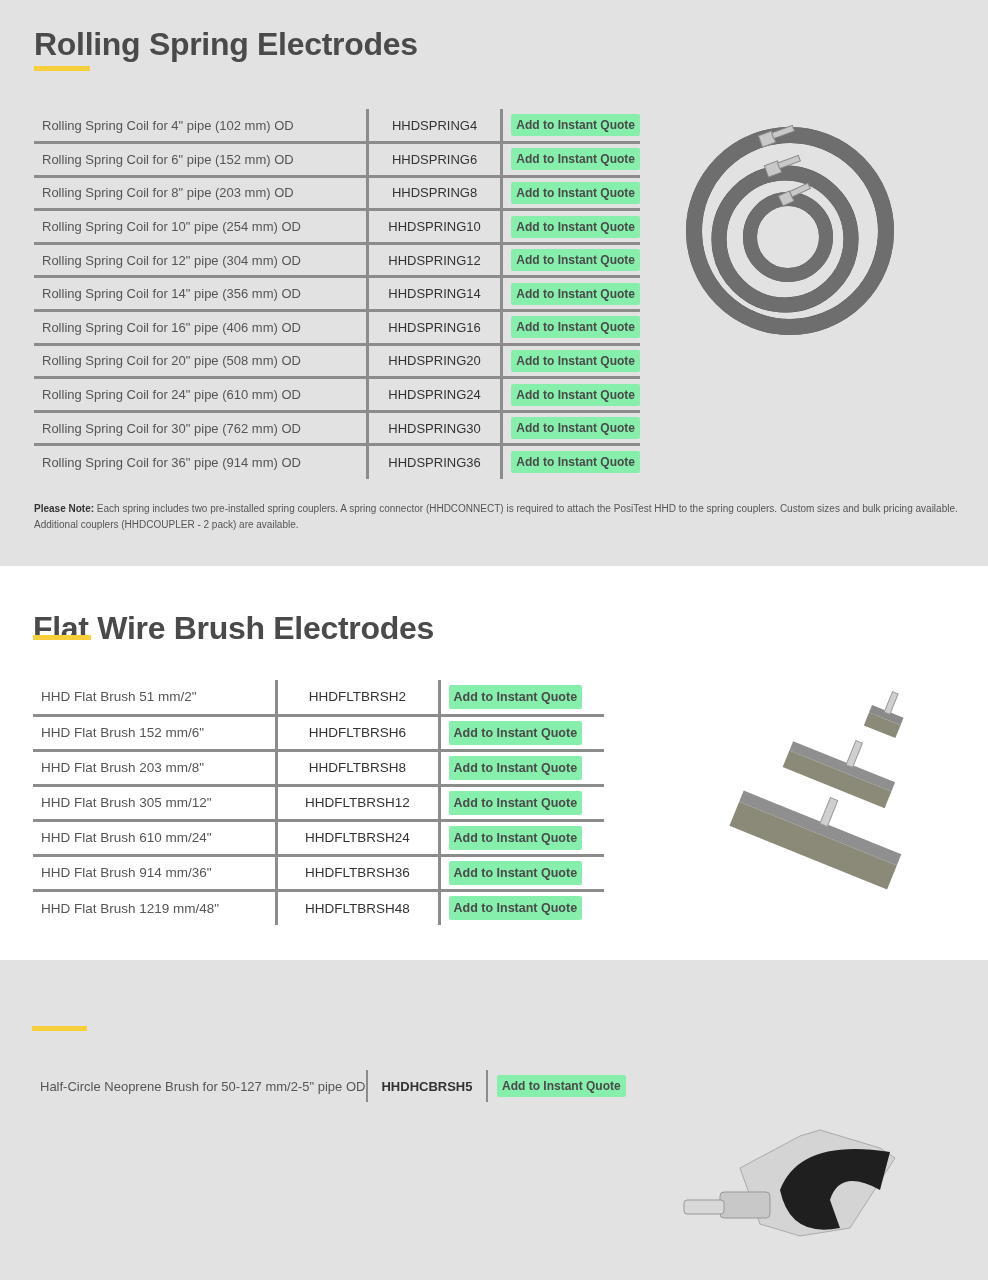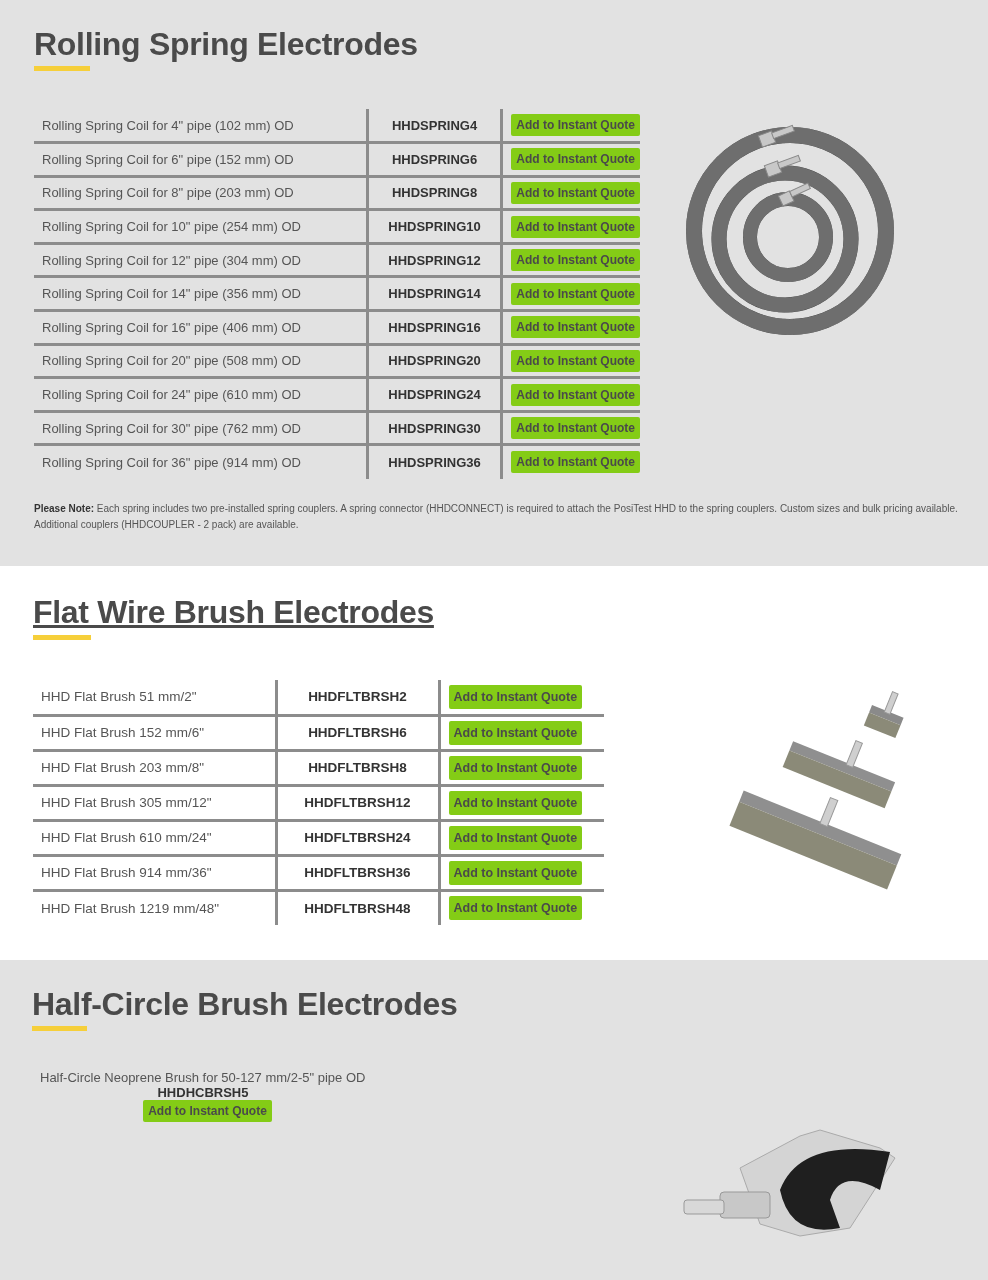--- a/index.html
+++ b/index.html
@@ -14,31 +14,31 @@
   .title {
     position: absolute; font-weight: bold; font-size: 32px; color: #4a4a4a;
     letter-spacing: -0.3px; white-space: nowrap;
   }
   .underline { position: absolute; height: 5px; background: #f6cf3a; }
   table { position: absolute; border-collapse: collapse; }
   td { font-size: 13px; color: #555; height: 33.6px; vertical-align: middle; }
   .t1 td { border-bottom: 3px solid #8c8c8c; }
   .t1 tr:last-child td { border-bottom: none; }
   td.c-name { padding-left: 8px; }
-  td.c-code { text-align: center; font-weight: bold; color: #333; border-left: 3px solid #8c8c8c; }
+  td.c-code { text-align: center; font-weight: normal; color: #333; border-left: 3px solid #8c8c8c; }
   td.c-btn { border-left: 3px solid #8c8c8c; padding-left: 8px; }
   .qbtn {
-    display: inline-block; background: #84cc16; color: #4a4a4a; font-size: 12px;
+    display: inline-block; background: #86efac; color: #4a4a4a; font-size: 12px;
     padding: 4px 5px; border-radius: 2px; cursor: pointer; white-space: nowrap; font-weight: bold;
   }
   .t2 td { font-size: 13.5px; height: 35px; }
   .t2 td.c-btn .qbtn { font-size: 12.5px; padding: 5px 5px; }
   .note { position: absolute; left: 34px; top: 501px; width: 930px; font-size: 10px; line-height: 16px; color: #555; }
   .note b { color: #333; }
-  .row3 { position: absolute; left: 40px; top: 1070px; height: 32px; display: flex; align-items: center; font-size: 13px; color: #555; flex-direction: column; }
+  .row3 { position: absolute; left: 40px; top: 1070px; height: 32px; display: flex; align-items: center; font-size: 13px; color: #555; }
   .vsep { width: 2px; height: 32px; background: #8c8c8c; }
   svg.pic { position: absolute; }
 </style>
 </head>
 <body>
 
 <div class="section gray" id="sec1">
   <h2 class="title" style="left:34px;top:26px;">Rolling Spring Electrodes</h2>
   <div class="underline" style="left:34px;top:66px;width:56px;"></div>
   <table class="t1" id="tbl1" style="left:34px;top:109px;width:606px;">
@@ -120,21 +120,21 @@
       <rect x="96" y="48" width="14" height="12" transform="rotate(-20 103 54)"></rect>
       <rect x="108" y="44" width="22" height="6" transform="rotate(-20 119 47)"></rect>
       <rect x="110" y="78" width="12" height="11" transform="rotate(-25 116 83)"></rect>
       <rect x="120" y="72" width="20" height="6" transform="rotate(-25 130 75)"></rect>
     </g>
   </svg>
   <p class="note"><b>Please Note:</b><span> Each spring includes two pre-installed spring couplers. A spring connector (HHDCONNECT) is required to attach the PosiTest HHD to the spring couplers. Custom sizes and bulk pricing available. Additional couplers (HHDCOUPLER - 2 pack) are available.</span></p>
 </div>
 
 <div class="section white" id="sec2">
-  <h2 class="title" style="left:33px;top:28px;text-decoration:underline;">Flat Wire Brush Electrodes</h2>
+  <h2 class="title" style="left:33px;top:44px;">Flat Wire Brush Electrodes</h2>
   <div class="underline" style="left:33px;top:69px;width:58px;"></div>
   <table class="t1 t2" id="tbl2" style="left:33px;top:114px;width:571px;">
     <colgroup>
         <col style="width:243px">
         <col style="width:163px">
         <col style="width:165px">
       </colgroup>
     <tbody>
         <tr>
           <td class="c-name">HHD Flat Brush 51 mm/2"</td>
@@ -189,21 +189,20 @@
 
     <g transform="rotate(22 90 150)">
       <rect x="5" y="130" width="170" height="12" fill="#8f8f8f"></rect>
       <rect x="5" y="142" width="170" height="26" fill="#8b8a78"></rect>
       <rect x="88" y="104" width="8" height="28" fill="#cfcfcf" stroke="#999"></rect>
     </g>
   </svg>
 </div>
 
 <div class="section gray" id="sec3">
-  <h2 class="title" style="left:32px;top:26px;">Half-Circle Brush Electrodes</h2>
   <div class="underline" style="left:32px;top:66px;width:55px;"></div>
   <svg class="pic" style="left:680px;top:168px;" width="220" height="110" viewBox="0 0 220 110">
     <path d="M60 40 L120 8 L140 2 L200 20 L215 30 L170 100 L120 108 L80 96 Z" fill="#d4d4d4" stroke="#aaa"></path>
     <path d="M100 62 Q120 10 210 24 L200 62 Q160 40 150 72 L160 100 Q110 110 100 62 Z" fill="#1f1f1f"></path>
     <rect x="40" y="64" width="50" height="26" rx="4" fill="#c8c8c8" stroke="#999"></rect>
     <rect x="4" y="72" width="40" height="14" rx="3" fill="#d8d8d8" stroke="#999"></rect>
   </svg>
 </div>
 
 <div class="row3">

